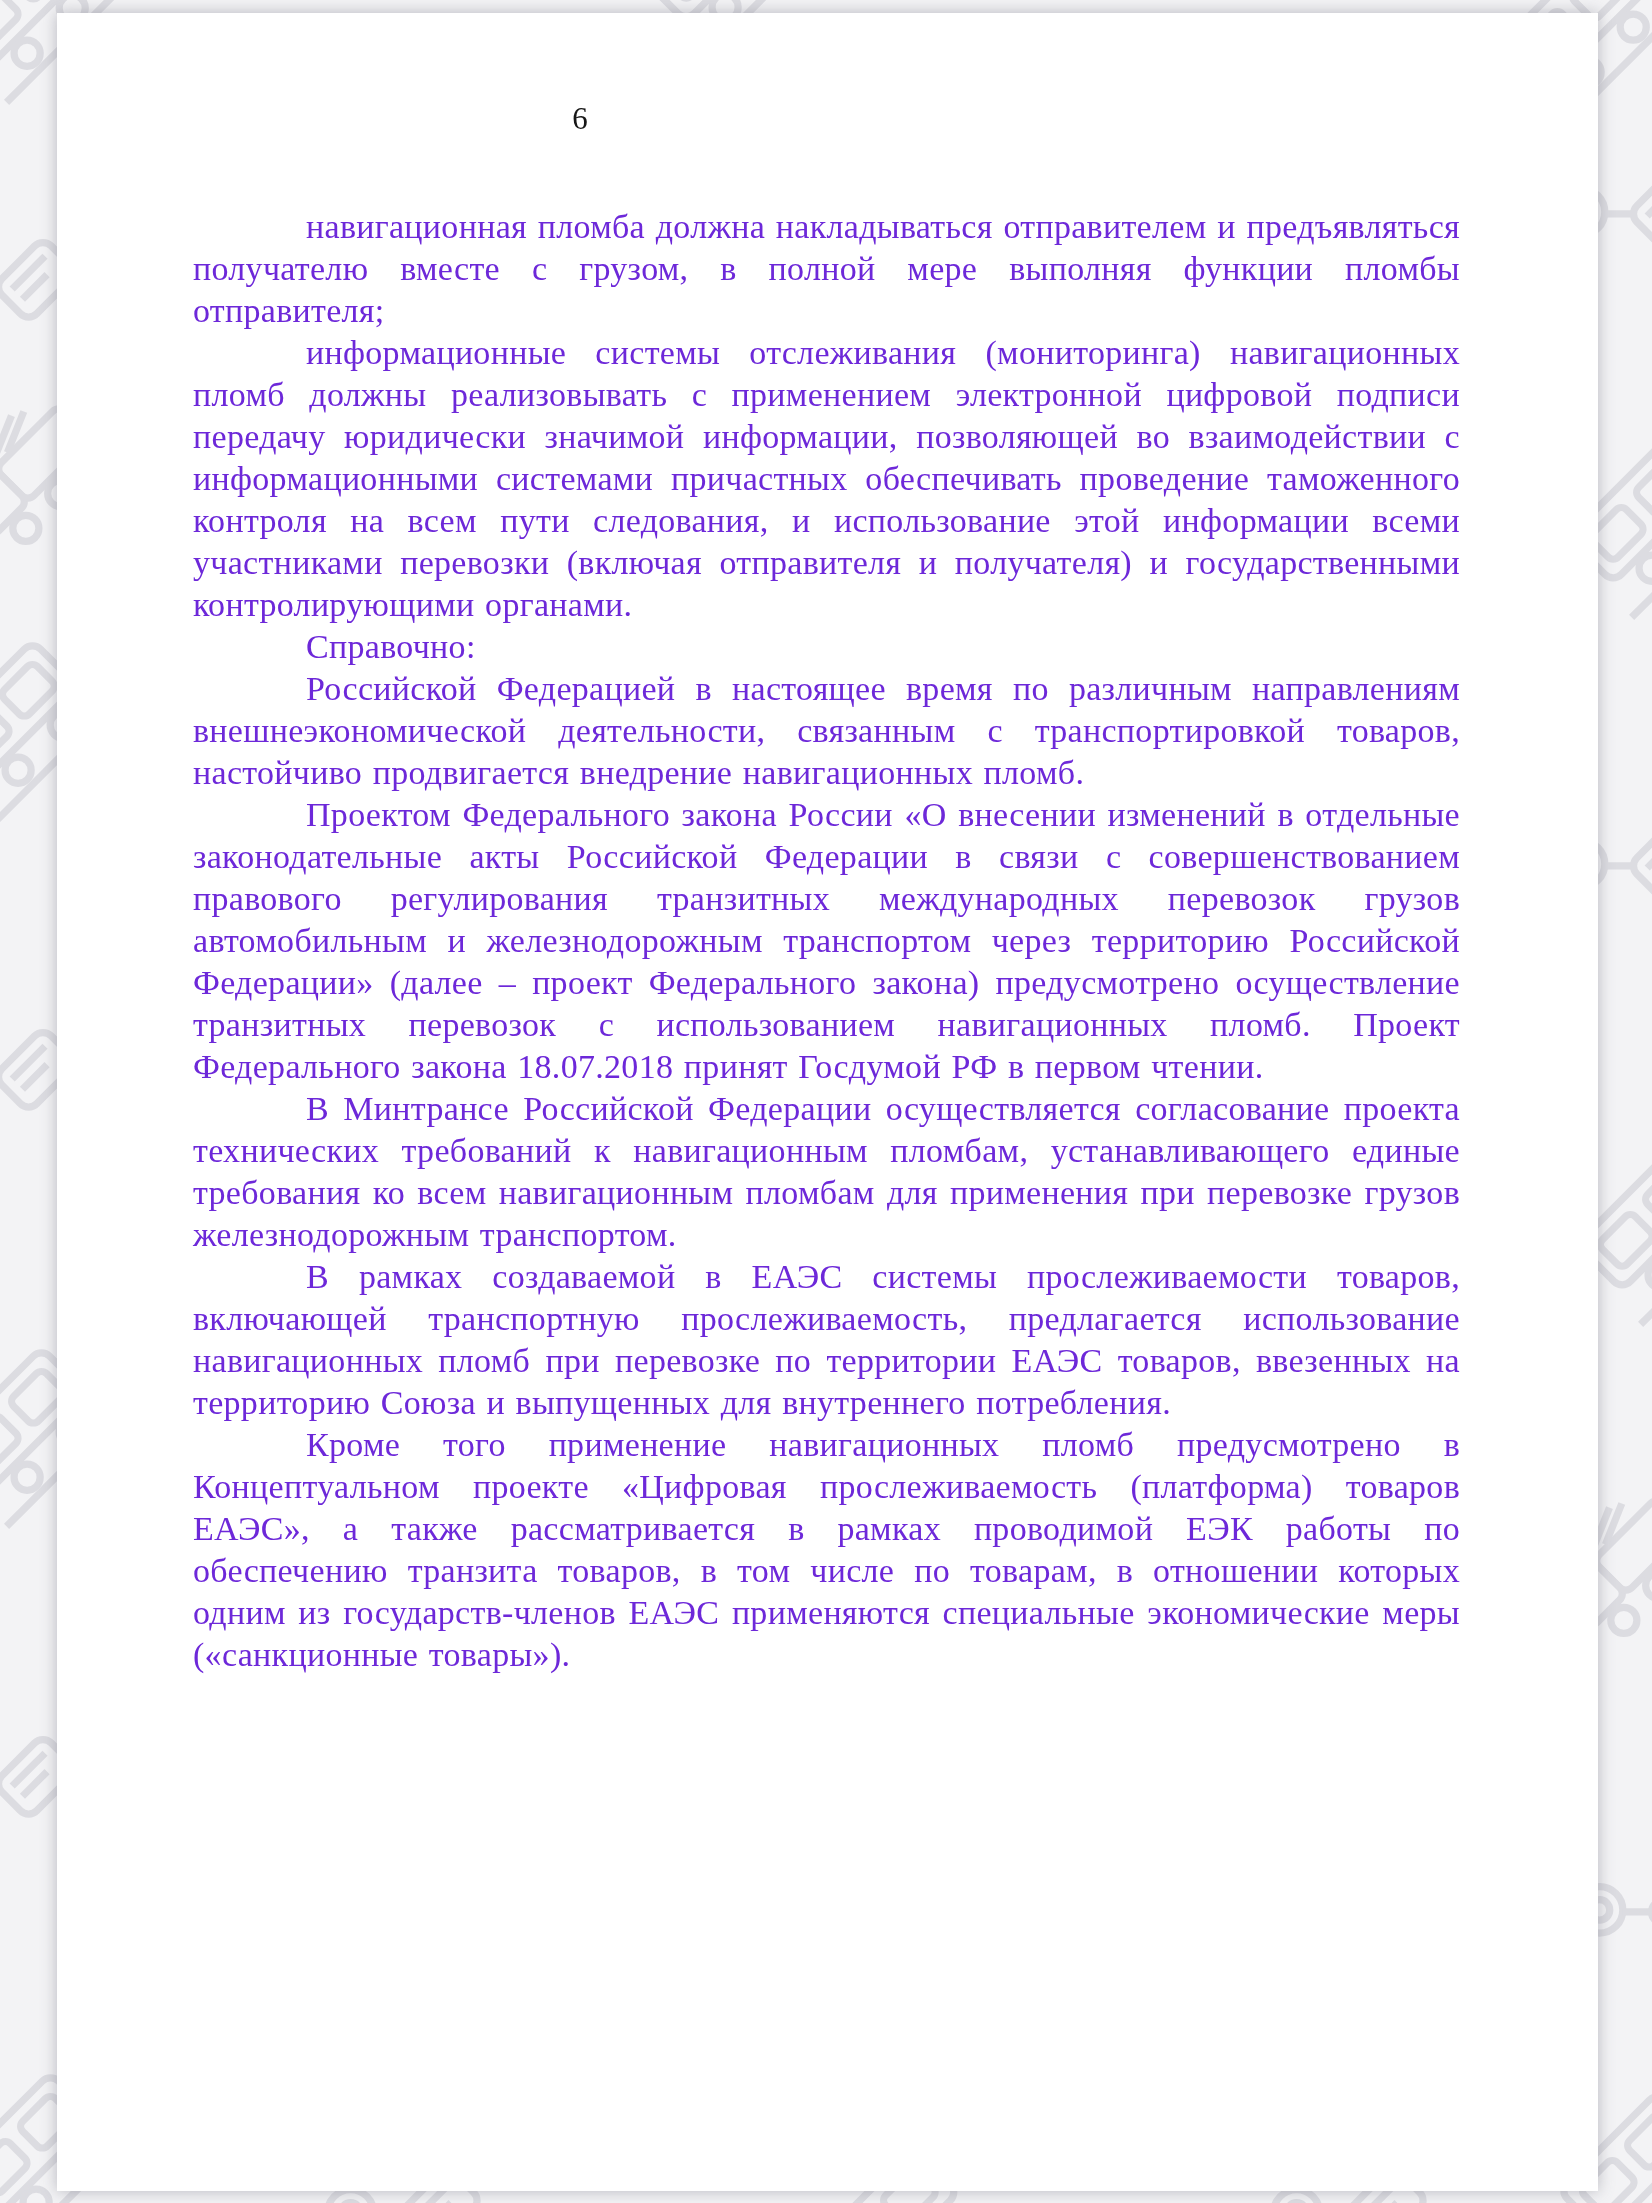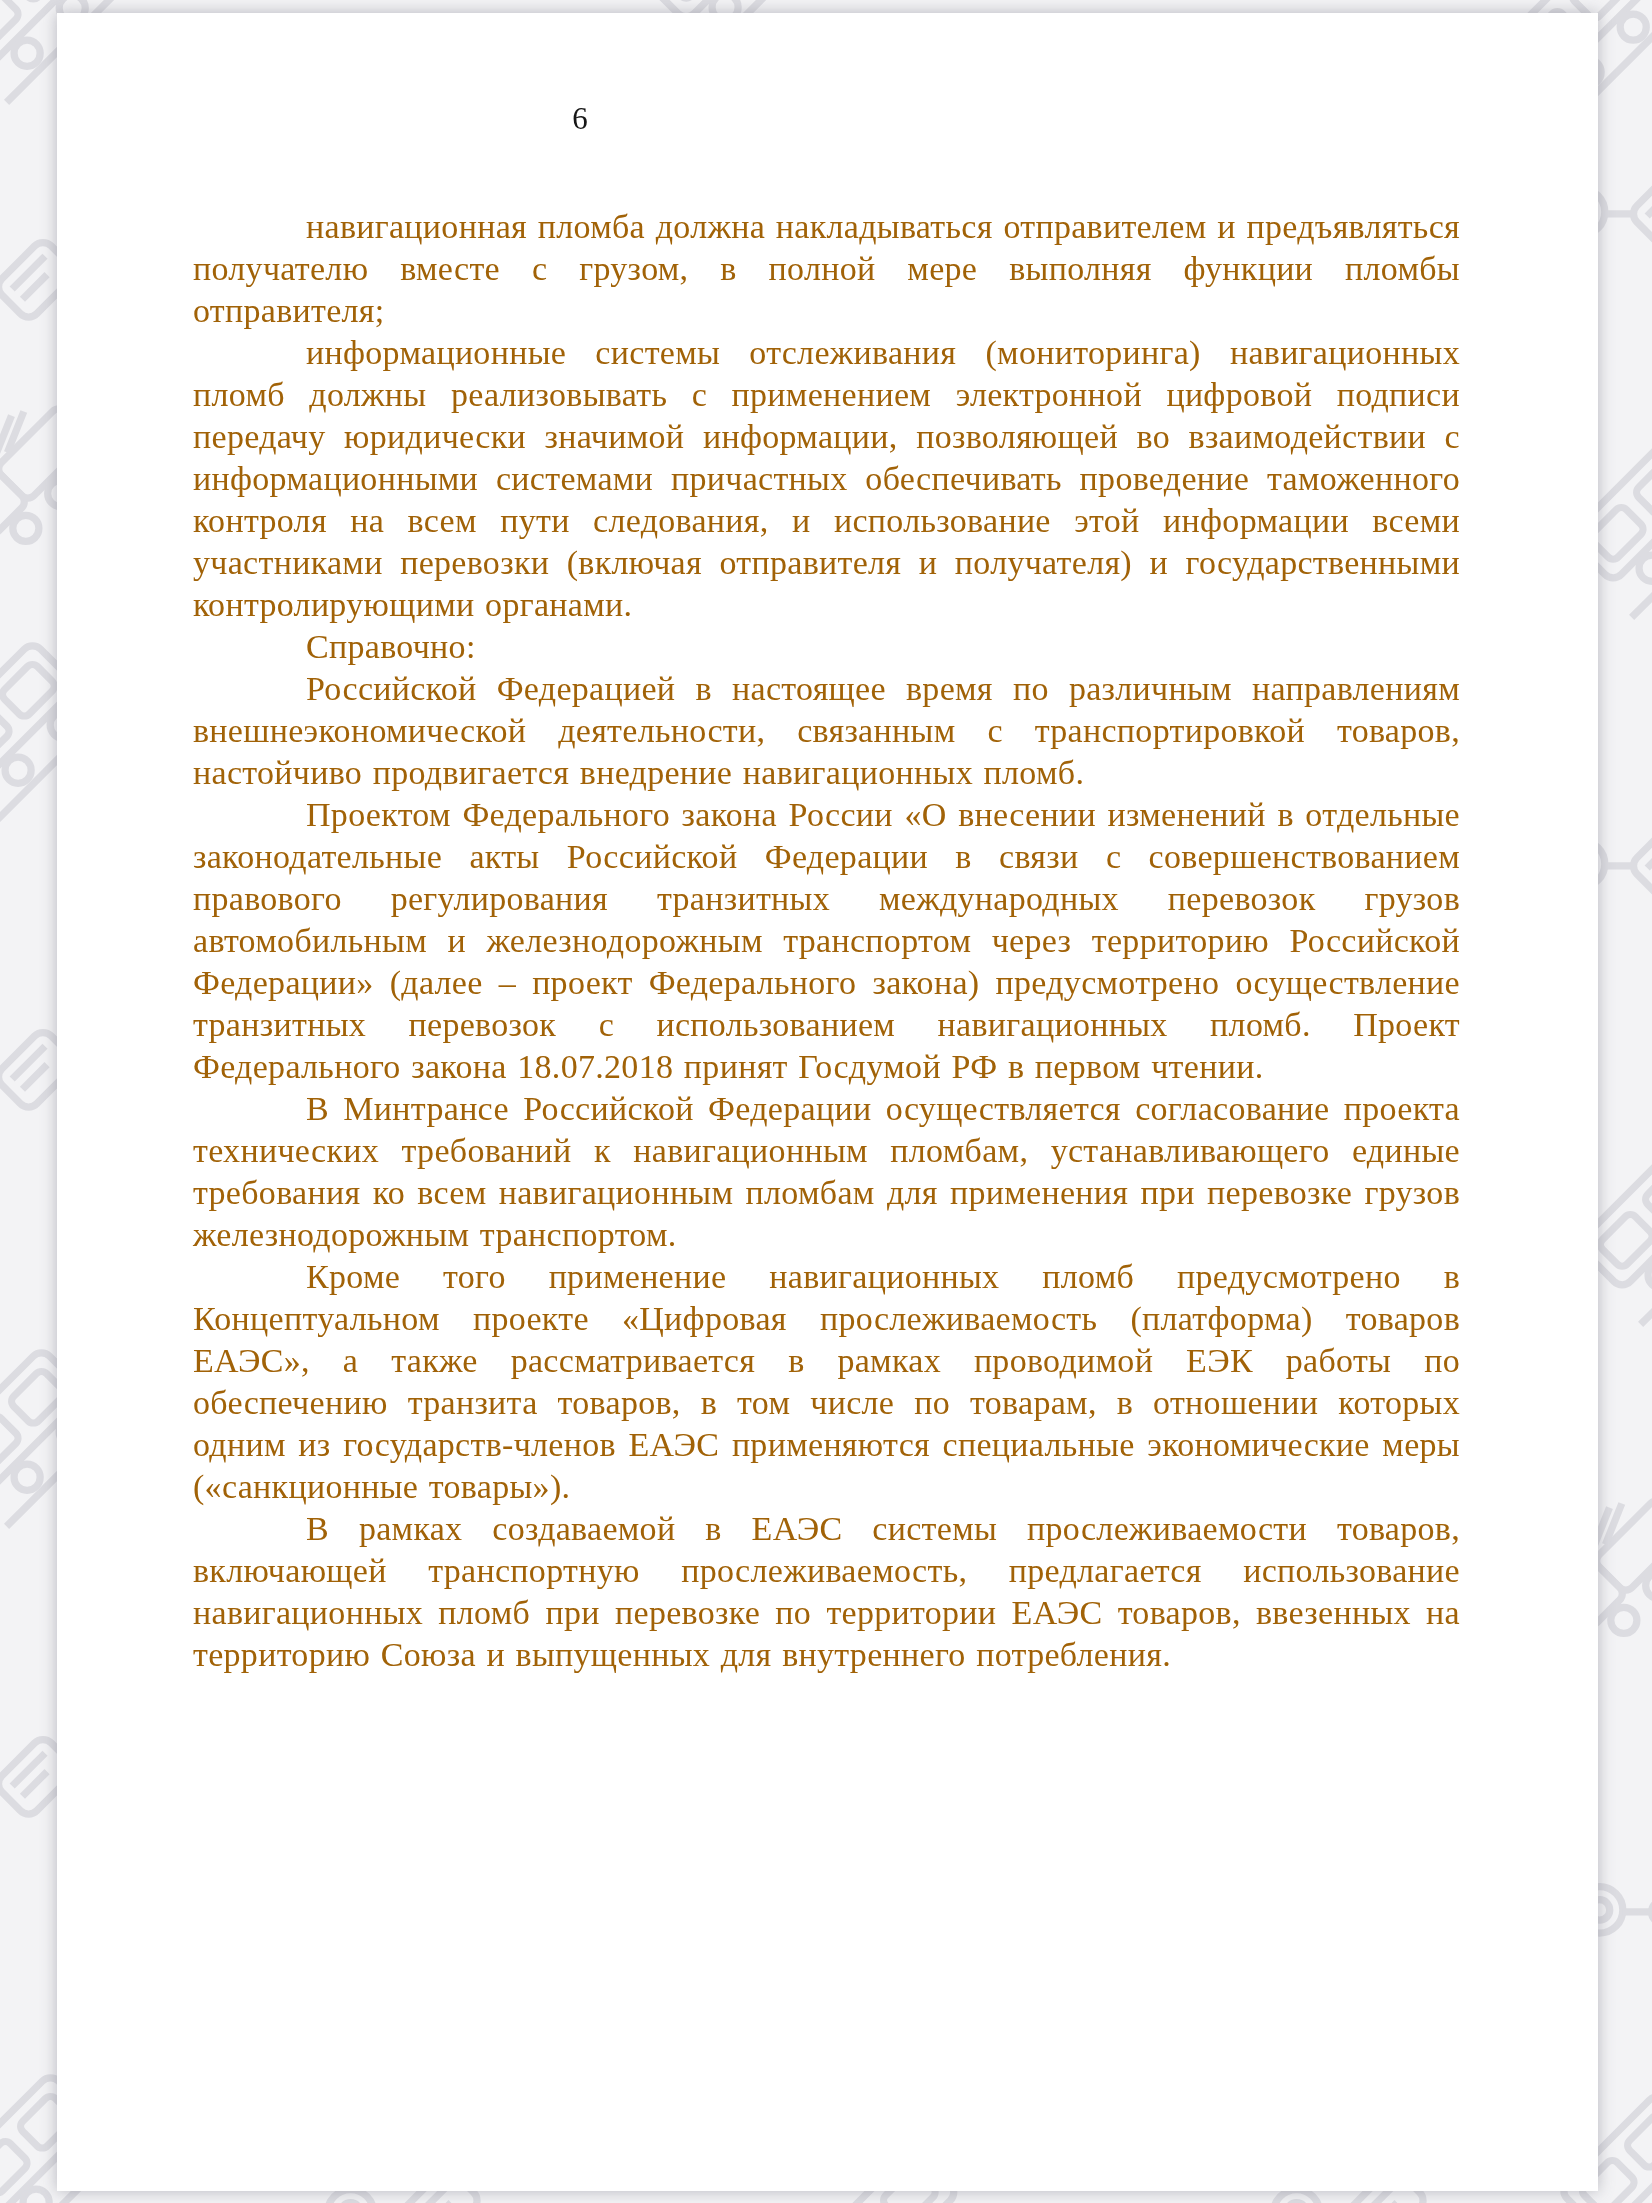--- a/index.html
+++ b/index.html
@@ -50,21 +50,21 @@
     font-size: 31px;
     color: #161616;
   }
   .text-block {
     position: absolute;
     left: 136px;
     top: 193px;
     width: 1267px;
     font-size: 34px;
     line-height: 42px;
-    color: #a16207;
+    color: #6d28d9;
     letter-spacing: 0.3px;
     word-spacing: 1.8px;
   }
   .text-block p {
     margin: 0;
     text-indent: 113px;
     text-align: justify;
   }
   .text-block p.italic {
   }
@@ -343,18 +343,18 @@
     </div>
   <div class="page">
     <div class="page-number">6</div>
     <div class="text-block" id="text-block">
         <p class="normal">навигационная пломба должна накладываться отправителем и предъявляться получателю вместе с грузом, в полной мере выполняя функции пломбы отправителя;</p>
         <p class="normal">информационные системы отслеживания (мониторинга) навигационных пломб должны реализовывать с применением электронной цифровой подписи передачу юридически значимой информации, позволяющей во взаимодействии с информационными системами причастных обеспечивать проведение таможенного контроля на всем пути следования, и использование этой информации всеми участниками перевозки (включая отправителя и получателя) и государственными контролирующими органами.</p>
         <p class="italic">Справочно:</p>
         <p class="italic">Российской Федерацией в настоящее время по различным направлениям внешнеэкономической деятельности, связанным с транспортировкой товаров, настойчиво продвигается внедрение навигационных пломб.</p>
         <p class="italic">Проектом Федерального закона России «О внесении изменений в отдельные законодательные акты Российской Федерации в связи с совершенствованием правового регулирования транзитных международных перевозок грузов автомобильным и железнодорожным транспортом через территорию Российской Федерации» (далее – проект Федерального закона) предусмотрено осуществление транзитных перевозок с использованием навигационных пломб. Проект Федерального закона 18.07.2018 принят Госдумой РФ в первом чтении.</p>
         <p class="italic">В Минтрансе Российской Федерации осуществляется согласование проекта технических требований к навигационным пломбам, устанавливающего единые требования ко всем навигационным пломбам для применения при перевозке грузов железнодорожным транспортом.</p>
+        <p class="italic">В рамках создаваемой в ЕАЭС системы прослеживаемости товаров, включающей транспортную прослеживаемость, предлагается использование навигационных пломб при перевозке по территории ЕАЭС товаров, ввезенных на территорию Союза и выпущенных для внутреннего потребления.</p>
         <p class="italic">Кроме того применение навигационных пломб предусмотрено в Концептуальном проекте «Цифровая прослеживаемость (платформа) товаров ЕАЭС», а также рассматривается в рамках проводимой ЕЭК работы по обеспечению транзита товаров, в том числе по товарам, в отношении которых одним из государств-членов ЕАЭС применяются специальные экономические меры («санкционные товары»).</p>
-        <p class="italic">В рамках создаваемой в ЕАЭС системы прослеживаемости товаров, включающей транспортную прослеживаемость, предлагается использование навигационных пломб при перевозке по территории ЕАЭС товаров, ввезенных на территорию Союза и выпущенных для внутреннего потребления.</p>
       </div>
   </div>
 </div>
 
 
 </body></html>

